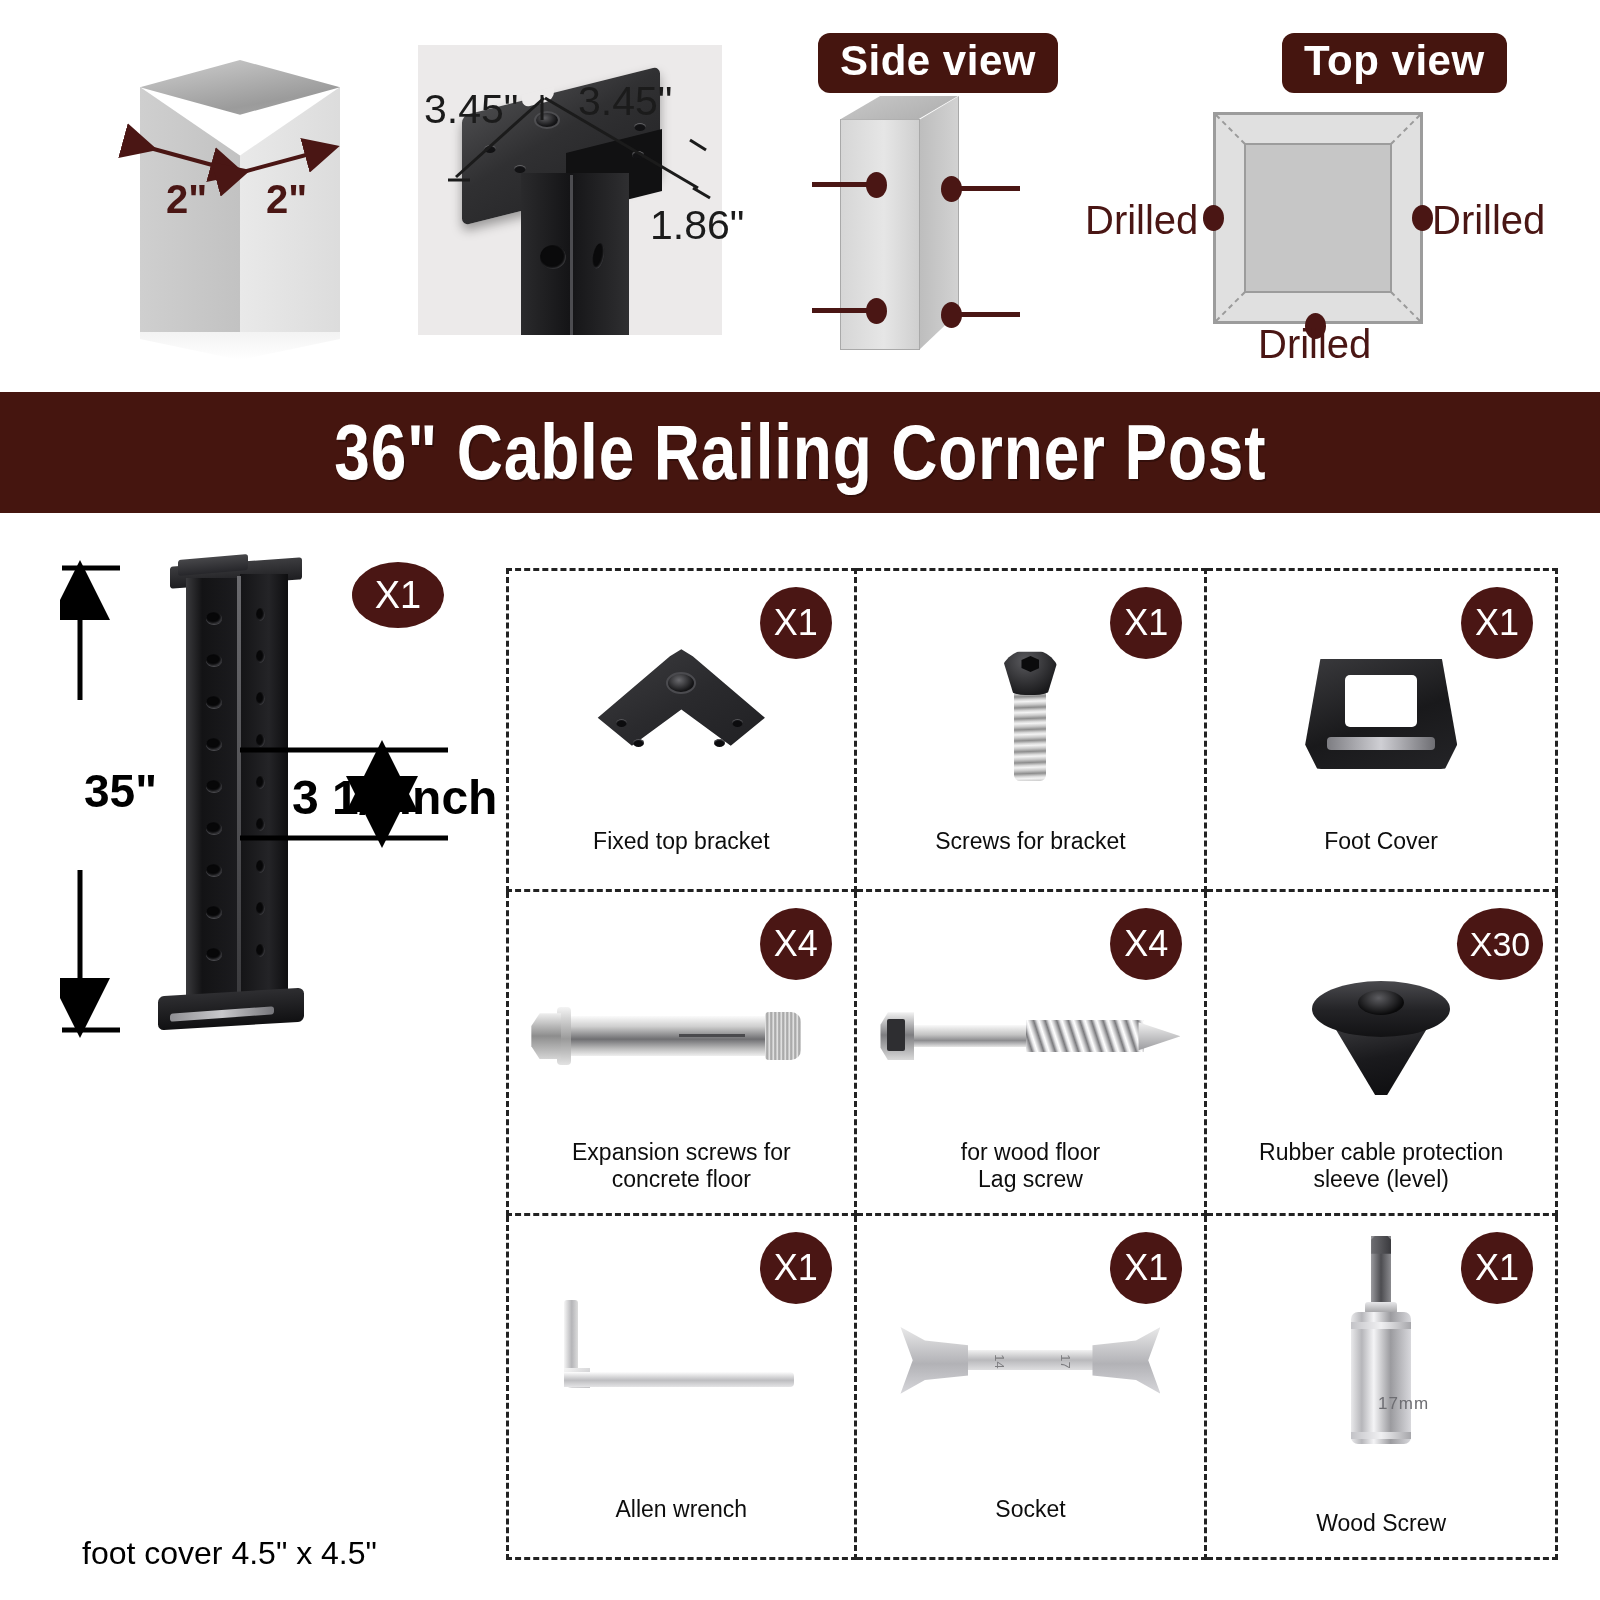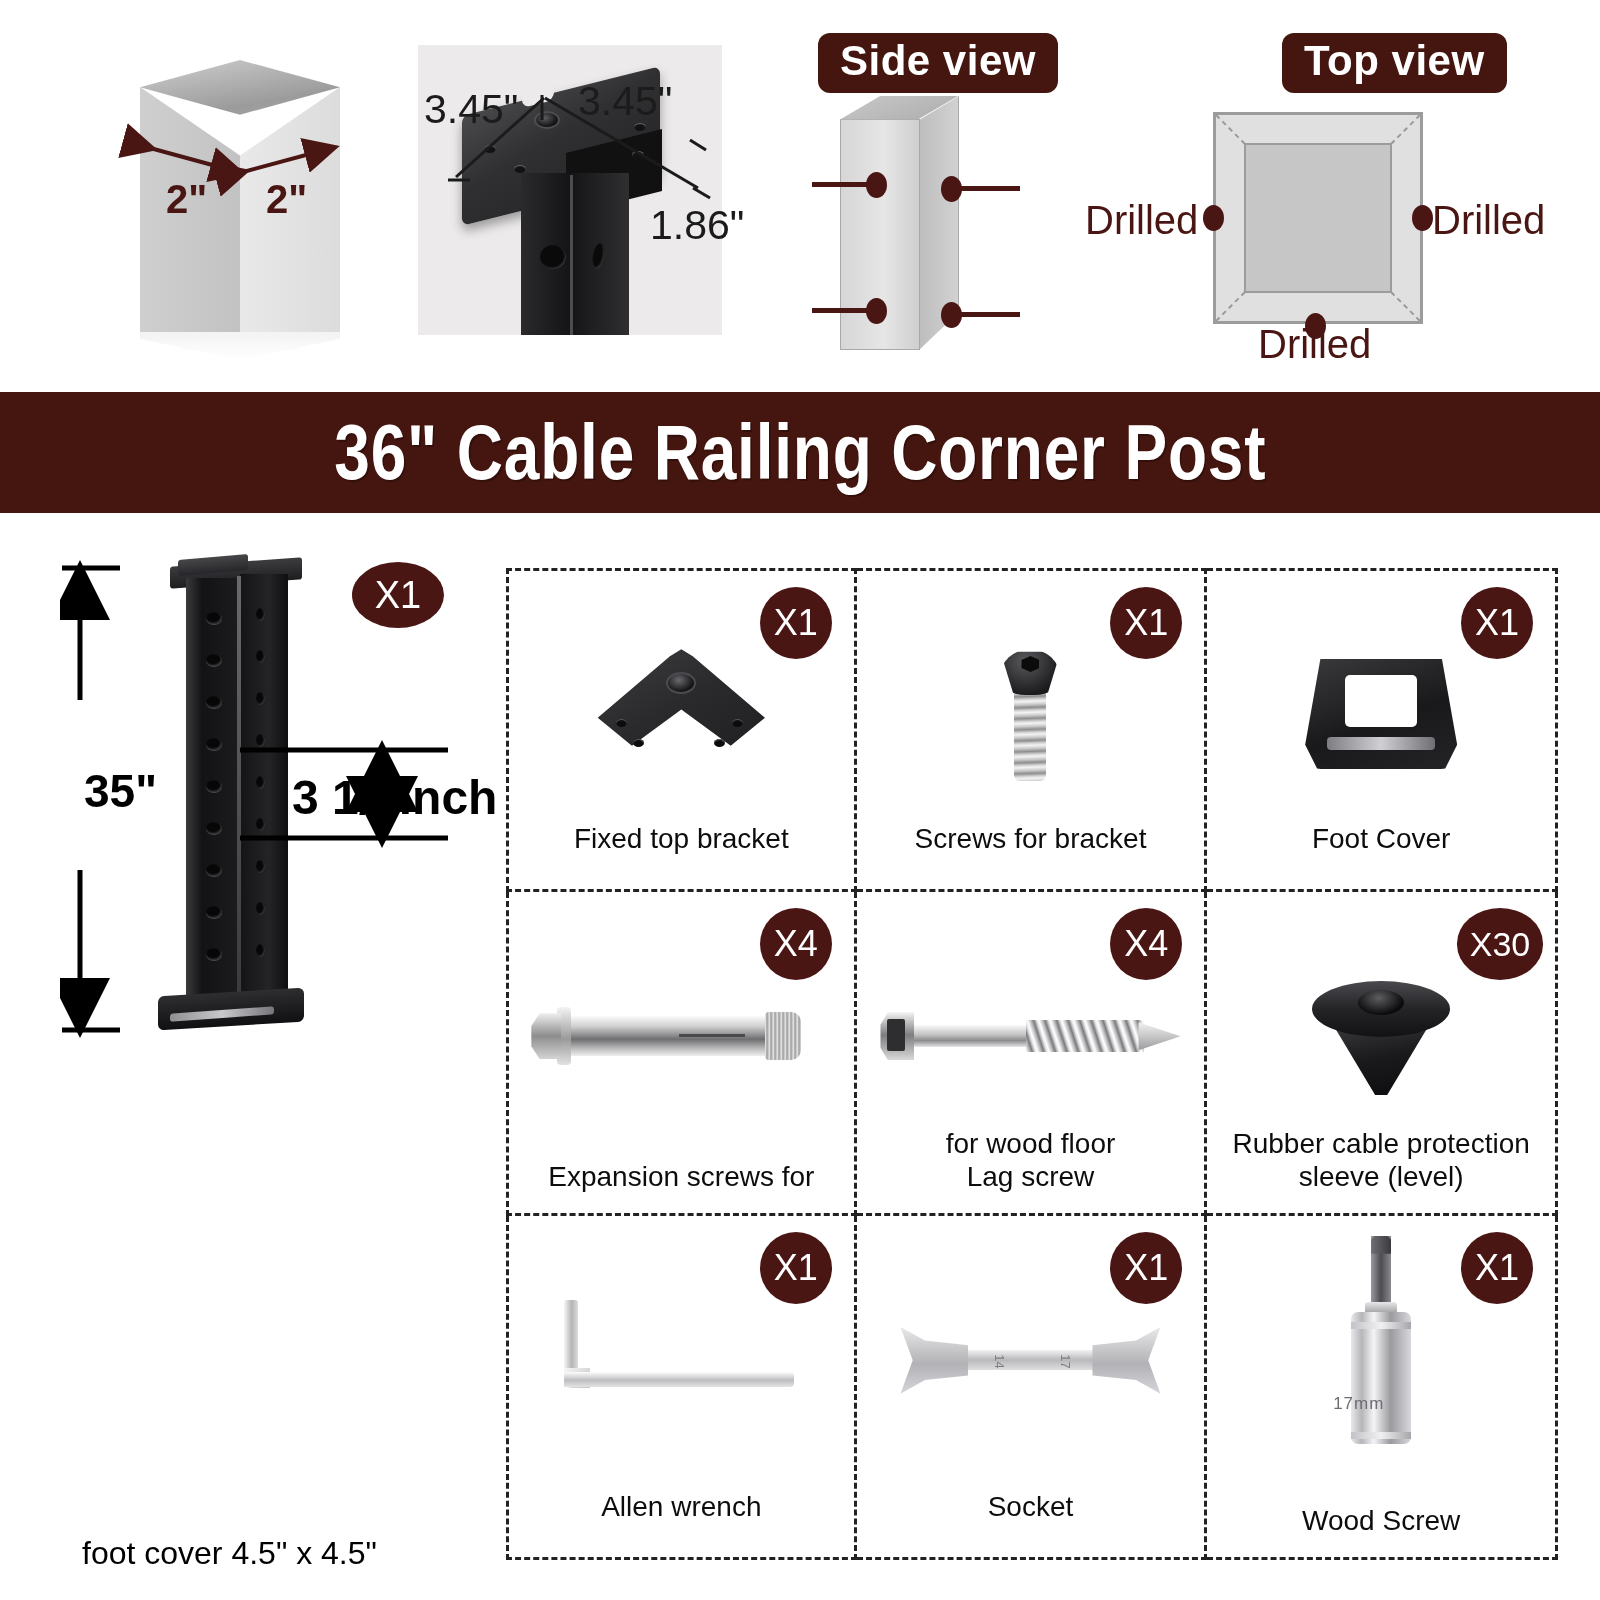--- a/index.html
+++ b/index.html
@@ -231,21 +231,21 @@
     font-size: 36px; font-weight: normal;
     font-family: "Liberation Sans", sans-serif;
   }
   .badge.wide { width: 86px; border-radius: 44px/36px; font-size: 34px; right: 12px;}
   .cell-art {
     position: absolute; left: 0; right: 0; top: 54px; height: 180px;
     display: flex; align-items: center; justify-content: center;
   }
   .cell-label {
     position: absolute; left: 6px; right: 6px; bottom: 34px;
-    text-align: center; color: #0d0d0d; font-size: 28px; line-height: 1.18;
+    text-align: center; color: #0d0d0d; font-size: 23px; line-height: 1.18;
     font-family: "Liberation Sans", sans-serif;
   }
   .cell-label.two { bottom: 20px; }
 
   
   .art-bracket { width: 190px; height: 140px; position: relative; }
   .ab-plate {
     position: absolute; inset: 0;
     background: linear-gradient(150deg,#3f3f42 0%,#2a2a2d 45%,#1c1c1f 100%);
     clip-path: polygon(6% 52%, 44% 8%, 50% 3%, 56% 8%, 94% 52%, 76% 72%, 50% 46%, 24% 72%);
@@ -427,21 +427,21 @@
   .ask-body {
     position: absolute; left: 18px; top: 76px; width: 60px; height: 132px;
     background: linear-gradient(90deg,#e8e8ea 0%,#b6b6ba 18%,#f4f4f6 38%,#9b9b9f 66%,#d8d8dc 100%);
     border-radius: 7px;
   }
   .ask-ring {
     position: absolute; left: 18px; width: 60px; height: 7px;
     background: linear-gradient(90deg,#c3c3c7,#f0f0f2,#a7a7ab);
   }
   .ask-text {
-    position: absolute; left: 0; right: 0; top: 158px; text-align: left;
+    position: absolute; left: 0; right: 0; top: 158px; text-align: right;
     font-size: 17px; color: #6d6d72; letter-spacing: 1px;
     font-family: "Liberation Sans", sans-serif;
   }
 </style>
 </head>
 <body>
 
 <div class="stage">
 
   <div class="top-section">
@@ -636,20 +636,21 @@
         <div class="art-expansion">
           <div class="ae-sleeve"></div>
           <div class="ae-slot"></div>
           <div class="ae-knurl"></div>
           <div class="ae-washer"></div>
           <div class="ae-hexhead"></div>
         </div>
       </div>
       <div class="cell-label two">
         <div>Expansion screws for</div>
+        <div>concrete floor</div>
       </div>
     </div>
 
     <div class="cell">
       <div class="badge">X4</div>
       <div class="cell-art">
         <div class="art-lag">
           <div class="al-shank"></div>
           <div class="al-thread"></div>
           <div class="al-tip"></div>

